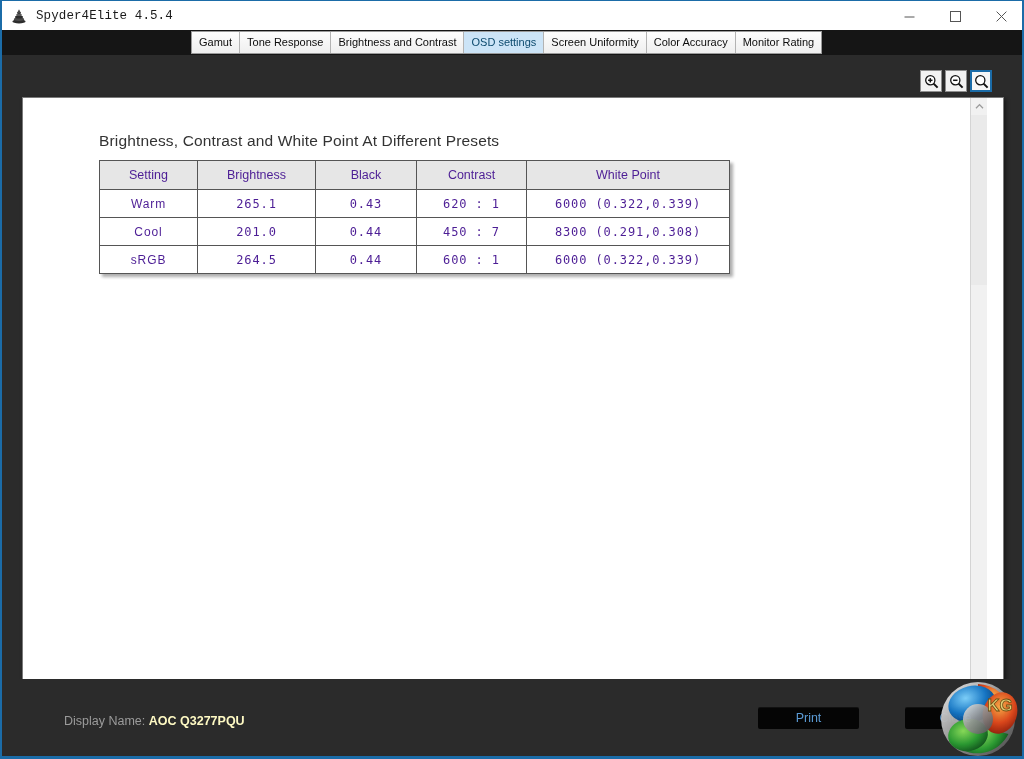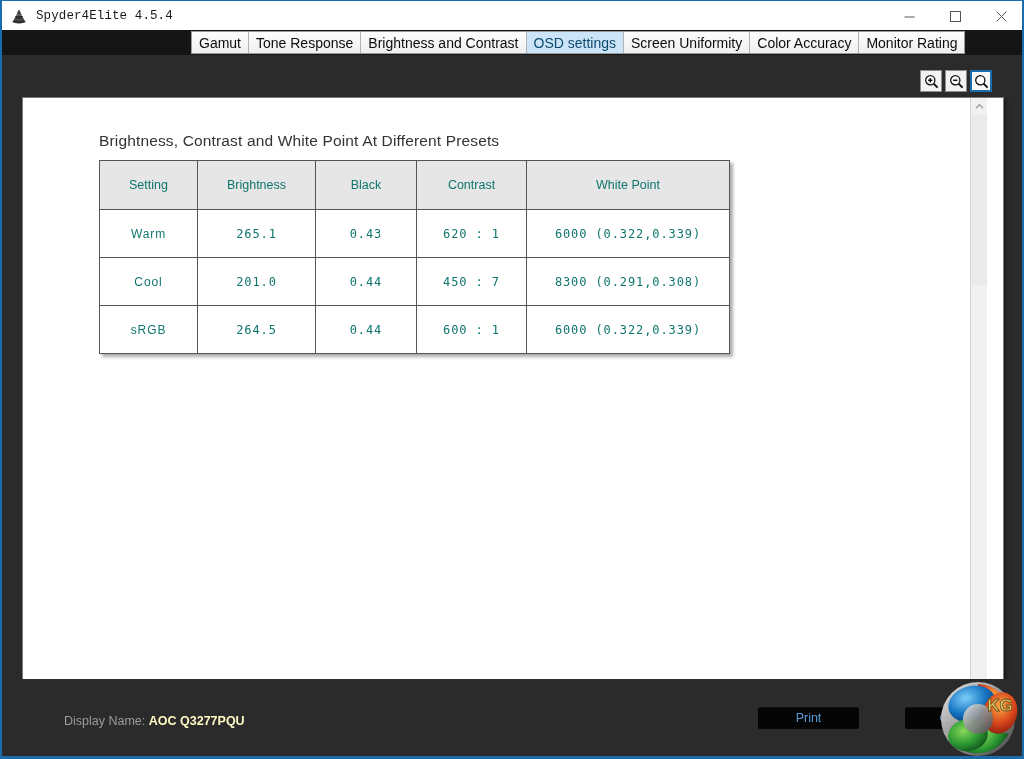--- a/index.html
+++ b/index.html
@@ -90,21 +90,21 @@
     display: flex;
     align-items: stretch;
     border: 1px solid #9a9a9a;
     box-sizing: border-box;
     background: #f6f6f6;
   }
   .tab {
     display: flex;
     align-items: center;
     padding: 0 7px;
-    font-size: 14px;
+    font-size: 11px;
     color: #0c0c0c;
     background: linear-gradient(#fdfdfd, #efefef);
     border-right: 1px solid #b3b3b3;
     white-space: nowrap;
     cursor: default;
     line-height: 1;
   }
   .tab:last-child { border-right: none; }
   .tab.active {
     background: #cce4f7;
@@ -193,22 +193,22 @@
     border-collapse: collapse;
     font-family: "DejaVu Sans Mono", "Liberation Mono", monospace;
     background: #ffffff;
     table-layout: fixed;
   }
   table#report-table th,
   table#report-table td {
     border: 1px solid #555555;
     height: 19px;
     text-align: center;
-    color: #0f766e;
-    padding: 14px 2px;
+    color: #4c1d95;
+    padding: 4px 2px;
     white-space: nowrap;
     overflow: hidden;
   }
   table#report-table th {
     background: #e6e6e6;
     font-weight: normal;
     font-family: "Liberation Sans", sans-serif;
     font-size: 12.5px;
     height: 20px;
   }

